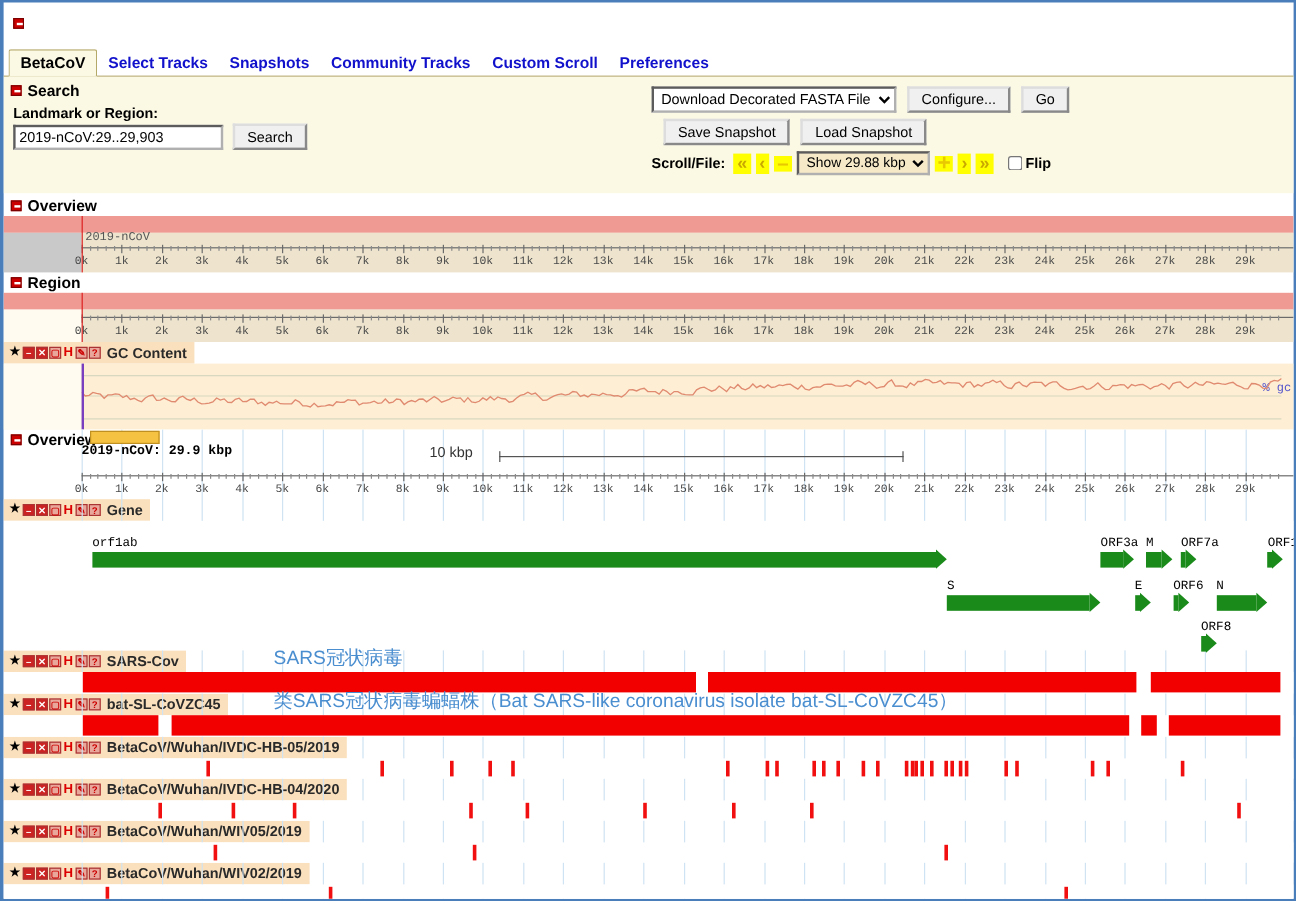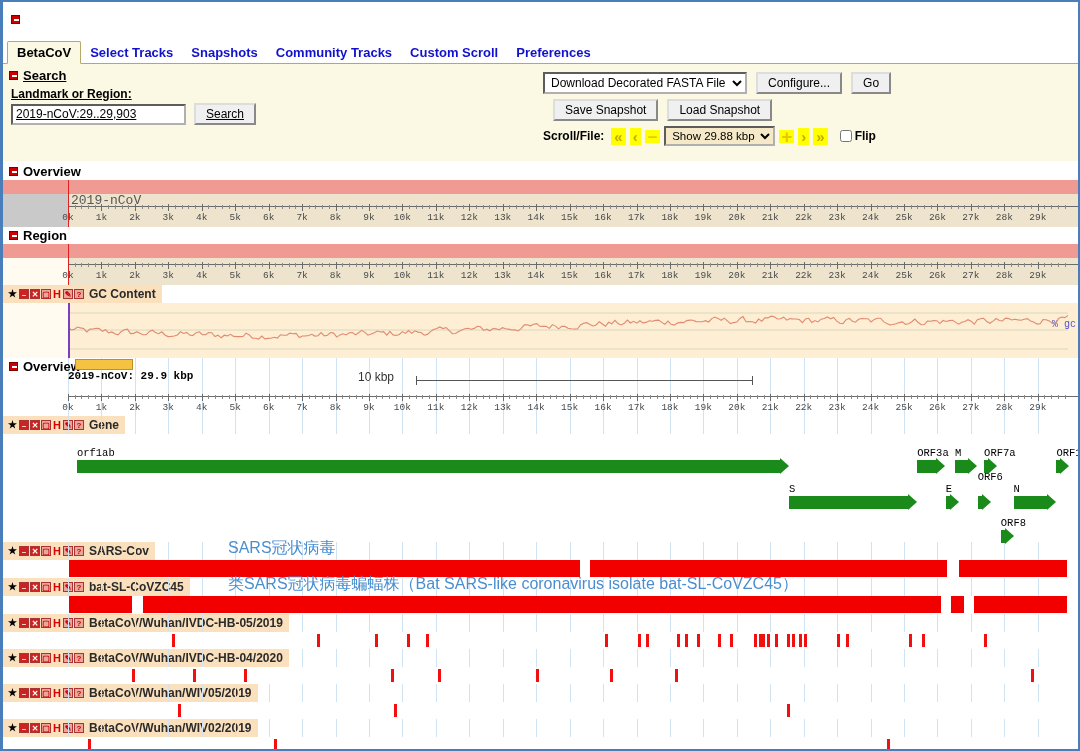--- a/index.html
+++ b/index.html
@@ -20,21 +20,21 @@
   .sq::after{content:""; position:absolute; left:2px; top:3px; width:5px; height:2px; background:#fff;}
   .page-title { font-size:15.5px; font-weight:bold; color:#1a1a8c; margin-left:6px; letter-spacing:-0.1px; }
 
   .tabs { height:22px; display:flex; align-items:flex-end; padding-left:4px;
           border-bottom:1px solid #b5a96a; position:relative; }
   .tab { font-size:13px; font-weight:bold; padding:3px 9px 3px 9px; color:#1111cc; cursor:pointer; }
   .tab.active { color:#000; background:#fbf8e3; border:1px solid #b5a96a; border-bottom:1px solid #fbf8e3;
                 position:relative; top:1px; border-radius:2px 2px 0 0; }
 
   
-  .search-panel { background:#fbf8e3; height:97px; position:relative; padding:4px 0 0 6px;text-decoration:underline; }
+  .search-panel { background:#fbf8e3; height:97px; position:relative; padding:4px 0 0 6px; }
   .sec-head { display:flex; align-items:center; font-size:13px; font-weight:bold; color:#000; }
   .sec-head .sq { margin-top:0; }
   .sec-head span.lbl { margin-left:5px; }
   .lm-label { font-size:12px; font-weight:bold; margin:4px 0 2px 2px; }
   .lm-row { display:flex; align-items:center; gap:8px; margin-left:2px; }
   input.text-in { width:175px; height:21px; font-size:12px; padding:1px 3px;
       border:2px inset #b0b0b0; background:#fff; font-family:"Liberation Sans",sans-serif; }
   button.btn { font-size:12px; padding:2px 10px; background:#f0f0f0; border:2px outset #ddd;
       font-family:"Liberation Sans",sans-serif; cursor:pointer; }
   .right-controls { position:absolute; left:540px; top:8px; }
@@ -54,21 +54,21 @@
   
   .band-head { display:flex; align-items:center; height:17px; font-size:13px; font-weight:bold; padding-left:6px;}
   .band-head .sq { margin-top:0; }
   .band-head .lbl { margin-left:5px; }
 
   .overview-strip { position:relative; height:47px; }
   .pinkbar { position:absolute; left:0; right:0; top:0; height:14px; background:#ef9a92; }
   .beige { position:absolute; left:65px; right:0; top:14px; bottom:0; background:#eee4ce; }
   .greybox { position:absolute; left:0; top:14px; width:65px; bottom:0; background:#c9c9c9; }
   .ov-name { position:absolute; left:68px; top:13px; font-family:"Liberation Mono",monospace;
-             font-size:13px; color:#555; }
+             font-size:10px; color:#555; }
   .redline { position:absolute; left:65px; top:0; bottom:0; width:1px; background:#dd2222; }
 
   .ruler { position:absolute; left:65px; right:0; height:22px; }
   .ruler .axis { position:absolute; left:0; right:0; top:2px; height:1px; background:#6b6b6b; }
   .ruler .tk { position:absolute; top:0px; width:1px; height:7px; background:#6b6b6b; }
   .ruler .tk.minor { top:1px; height:4px; background:#8a8a8a; }
   .ruler .lab { position:absolute; top:8px; font-family:"Liberation Mono",monospace;
                 font-size:9.5px; color:#4a4a4a; transform:translateX(-50%); white-space:nowrap; }
 
   .track-label { display:flex; align-items:center; height:18px; background:#fae0bd;
@@ -831,21 +831,21 @@
         <div class="gene-lbl" style="left: 73.8954px; top: 13px;">orf1ab</div>
         <div class="gene" style="left: 786.098px; width: 118.78px; top: 62px;"></div>
         <div class="gene-lbl" style="left: 786.098px; top: 49px;">S</div>
         <div class="gene" style="left: 914.179px; width: 18.6561px; top: 26px;"></div>
         <div class="gene-lbl" style="left: 914.179px; top: 13px;">ORF3a</div>
         <div class="gene" style="left: 942.671px; width: 4px; top: 62px;"></div>
         <div class="gene-lbl" style="left: 942.671px; top: 49px;">E</div>
         <div class="gene" style="left: 951.968px; width: 13.3389px; top: 26px;"></div>
         <div class="gene-lbl" style="left: 951.968px; top: 13px;">M</div>
         <div class="gene" style="left: 974.675px; width: 4px; top: 62px;"></div>
-        <div class="gene-lbl" style="left: 974.675px; top: 37px; text-align: center;">ORF6</div>
+        <div class="gene-lbl" style="left: 974.675px; top: 49px; text-align: center;">ORF6</div>
         <div class="gene" style="left: 981.095px; width: 4px; top: 26px;"></div>
         <div class="gene-lbl" style="left: 981.095px; top: 13px;">ORF7a</div>
         <div class="gene" style="left: 997.816px; width: 4px; top: 96px;"></div>
         <div class="gene-lbl" style="left: 997.816px; top: 83px;">ORF8</div>
         <div class="gene" style="left: 1010.52px; width: 33.1028px; top: 62px;"></div>
         <div class="gene-lbl" style="left: 1010.52px; top: 49px;">N</div>
         <div class="gene" style="left: 1053.46px; width: 4px; top: 26px;"></div>
         <div class="gene-lbl" style="left: 1053.46px; top: 13px;">ORF10</div>
       </div>
 

